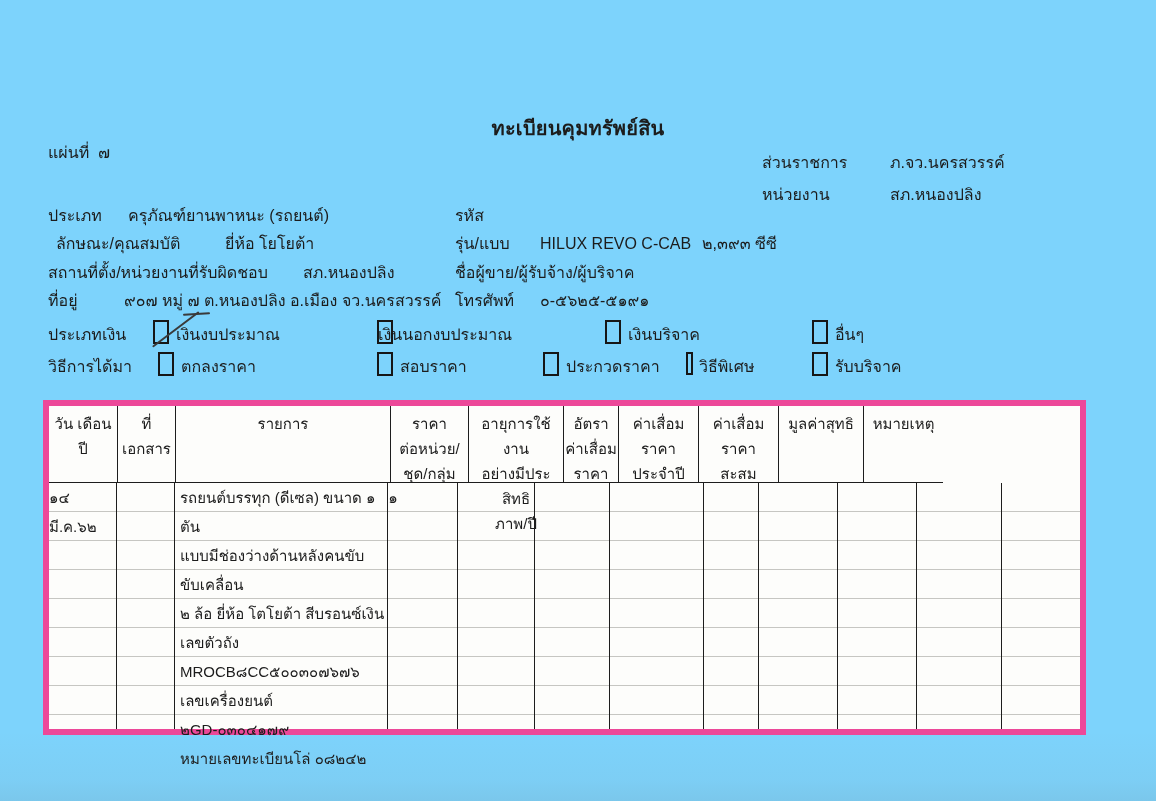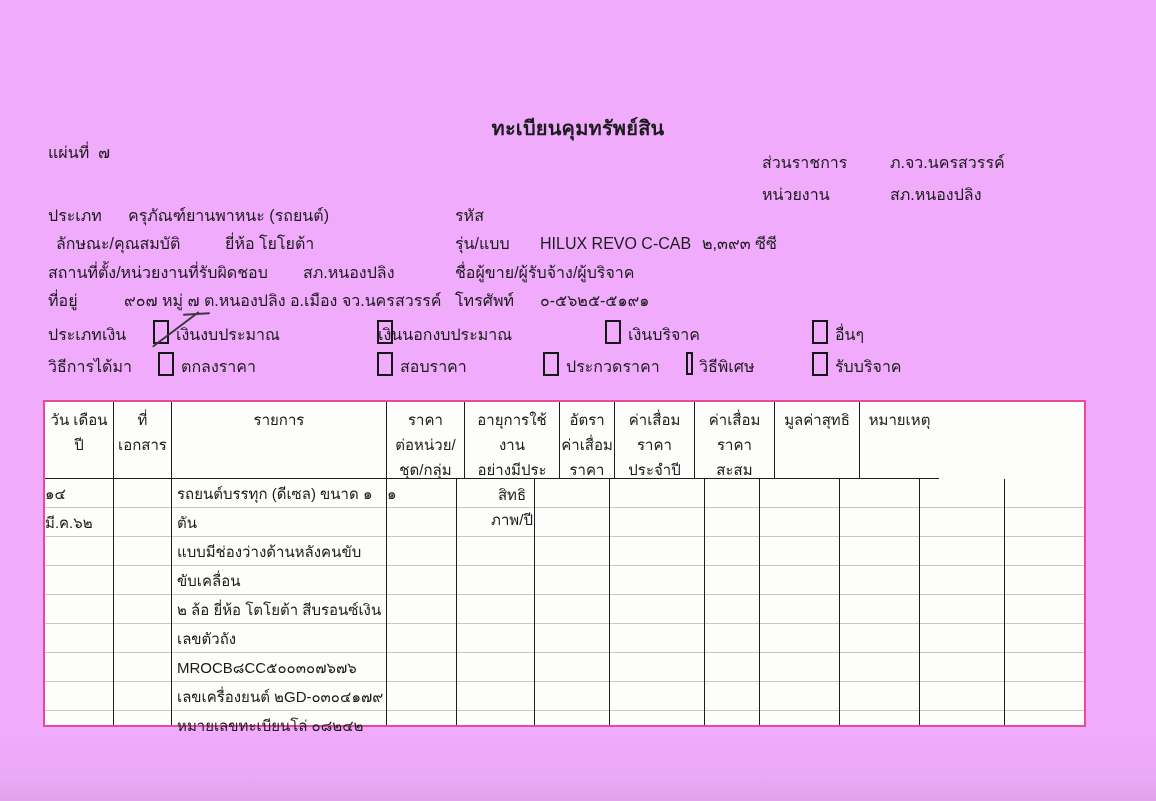--- a/index.html
+++ b/index.html
@@ -1,19 +1,19 @@
 <!DOCTYPE html>
 <html><head>
 <meta charset="utf-8">
 <style>
   html,body { margin:0; padding:0; }
   body { font-family:"Liberation Sans","DejaVu Sans",sans-serif; background:#ffffff; }
   #page {
     position:relative; width:1156px; height:801px; overflow:hidden;
-    background:#f0abfc; color:#1c1c1c;
+    background:#7dd3fc; color:#1c1c1c;
   }
   
   #page::after {
     content:""; position:absolute; left:0; right:0; bottom:0; height:70px;
     background:linear-gradient(to bottom, rgba(120,115,105,0) 0%, rgba(120,115,105,0.05) 70%, rgba(100,95,88,0.10) 100%);
     pointer-events:none;
   }
   .abs { position:absolute; white-space:nowrap; }
   .t16 { font-size:16px; line-height:22px; }
   .title { font-size:20px; font-weight:bold; letter-spacing:0.2px; }
@@ -24,21 +24,21 @@
     border:2px solid #161616; background:transparent;
   }
   .cb.narrow { width:7px; height:23px; border-width:2px; }
 
   
   .ink { position:absolute; background:#3a3a3a; border-radius:2px; }
 
   
   #asset-table {
     position:absolute; left:43px; top:400px; width:1043px; box-sizing:border-box;
-    border:2px solid #ec4899; background:#fdfdfb;
+    border:6px solid #ec4899; background:#fdfdfb;
   }
   .trow { display:flex; }
   .th, .td { box-sizing:border-box; border-right:1.5px solid #1d1d1d; }
   .th:last-child, .td:last-child { border-right:none; }
   .th {
     height:77px; border-bottom:1.5px solid #1d1d1d;
     font-size:15px; line-height:25px; text-align:center; padding-top:5px;
     white-space:pre-line;
   }
   .td {

